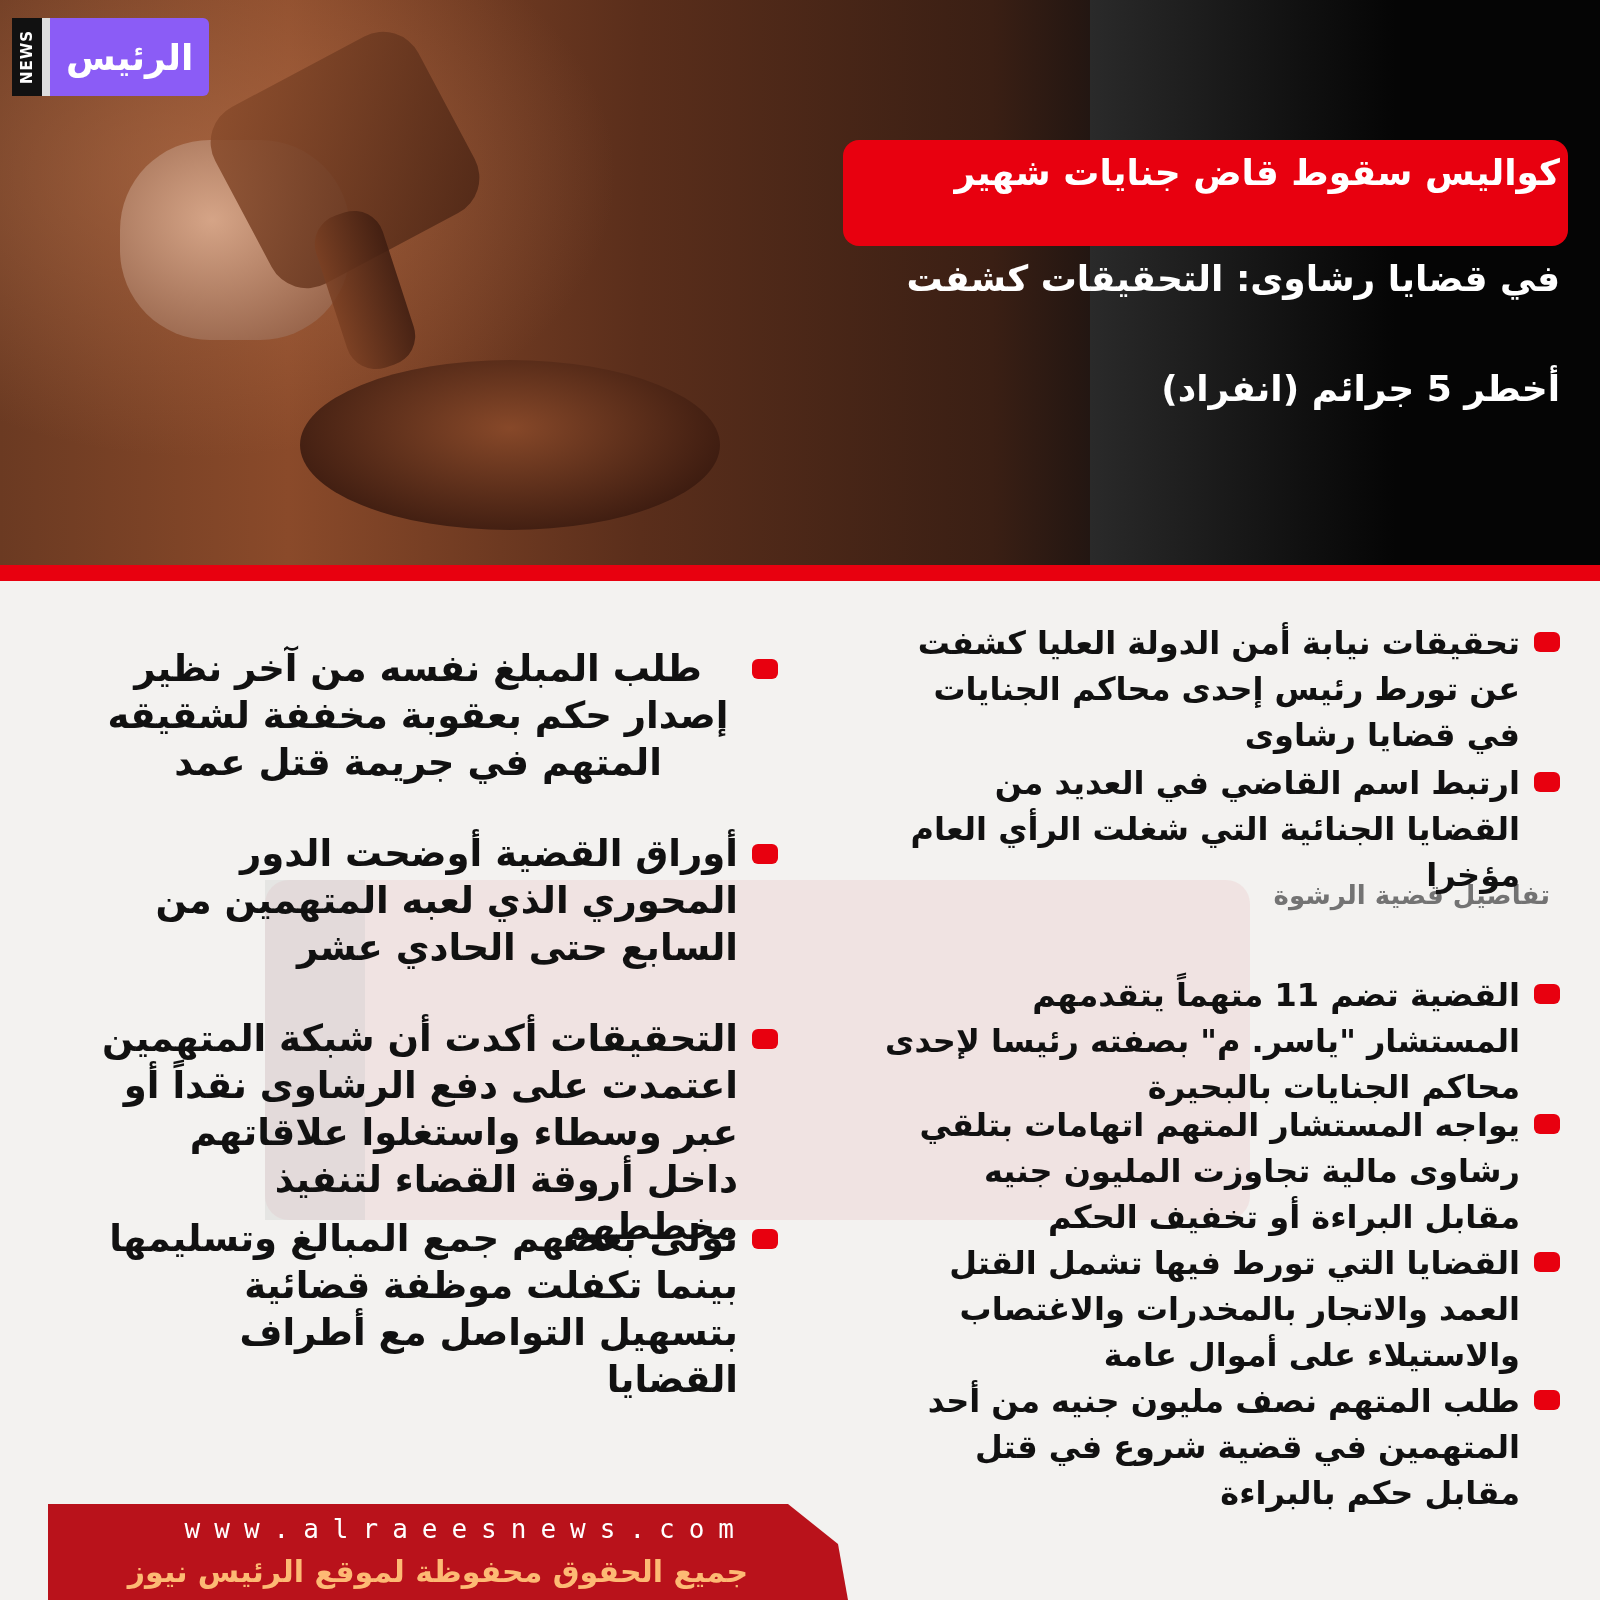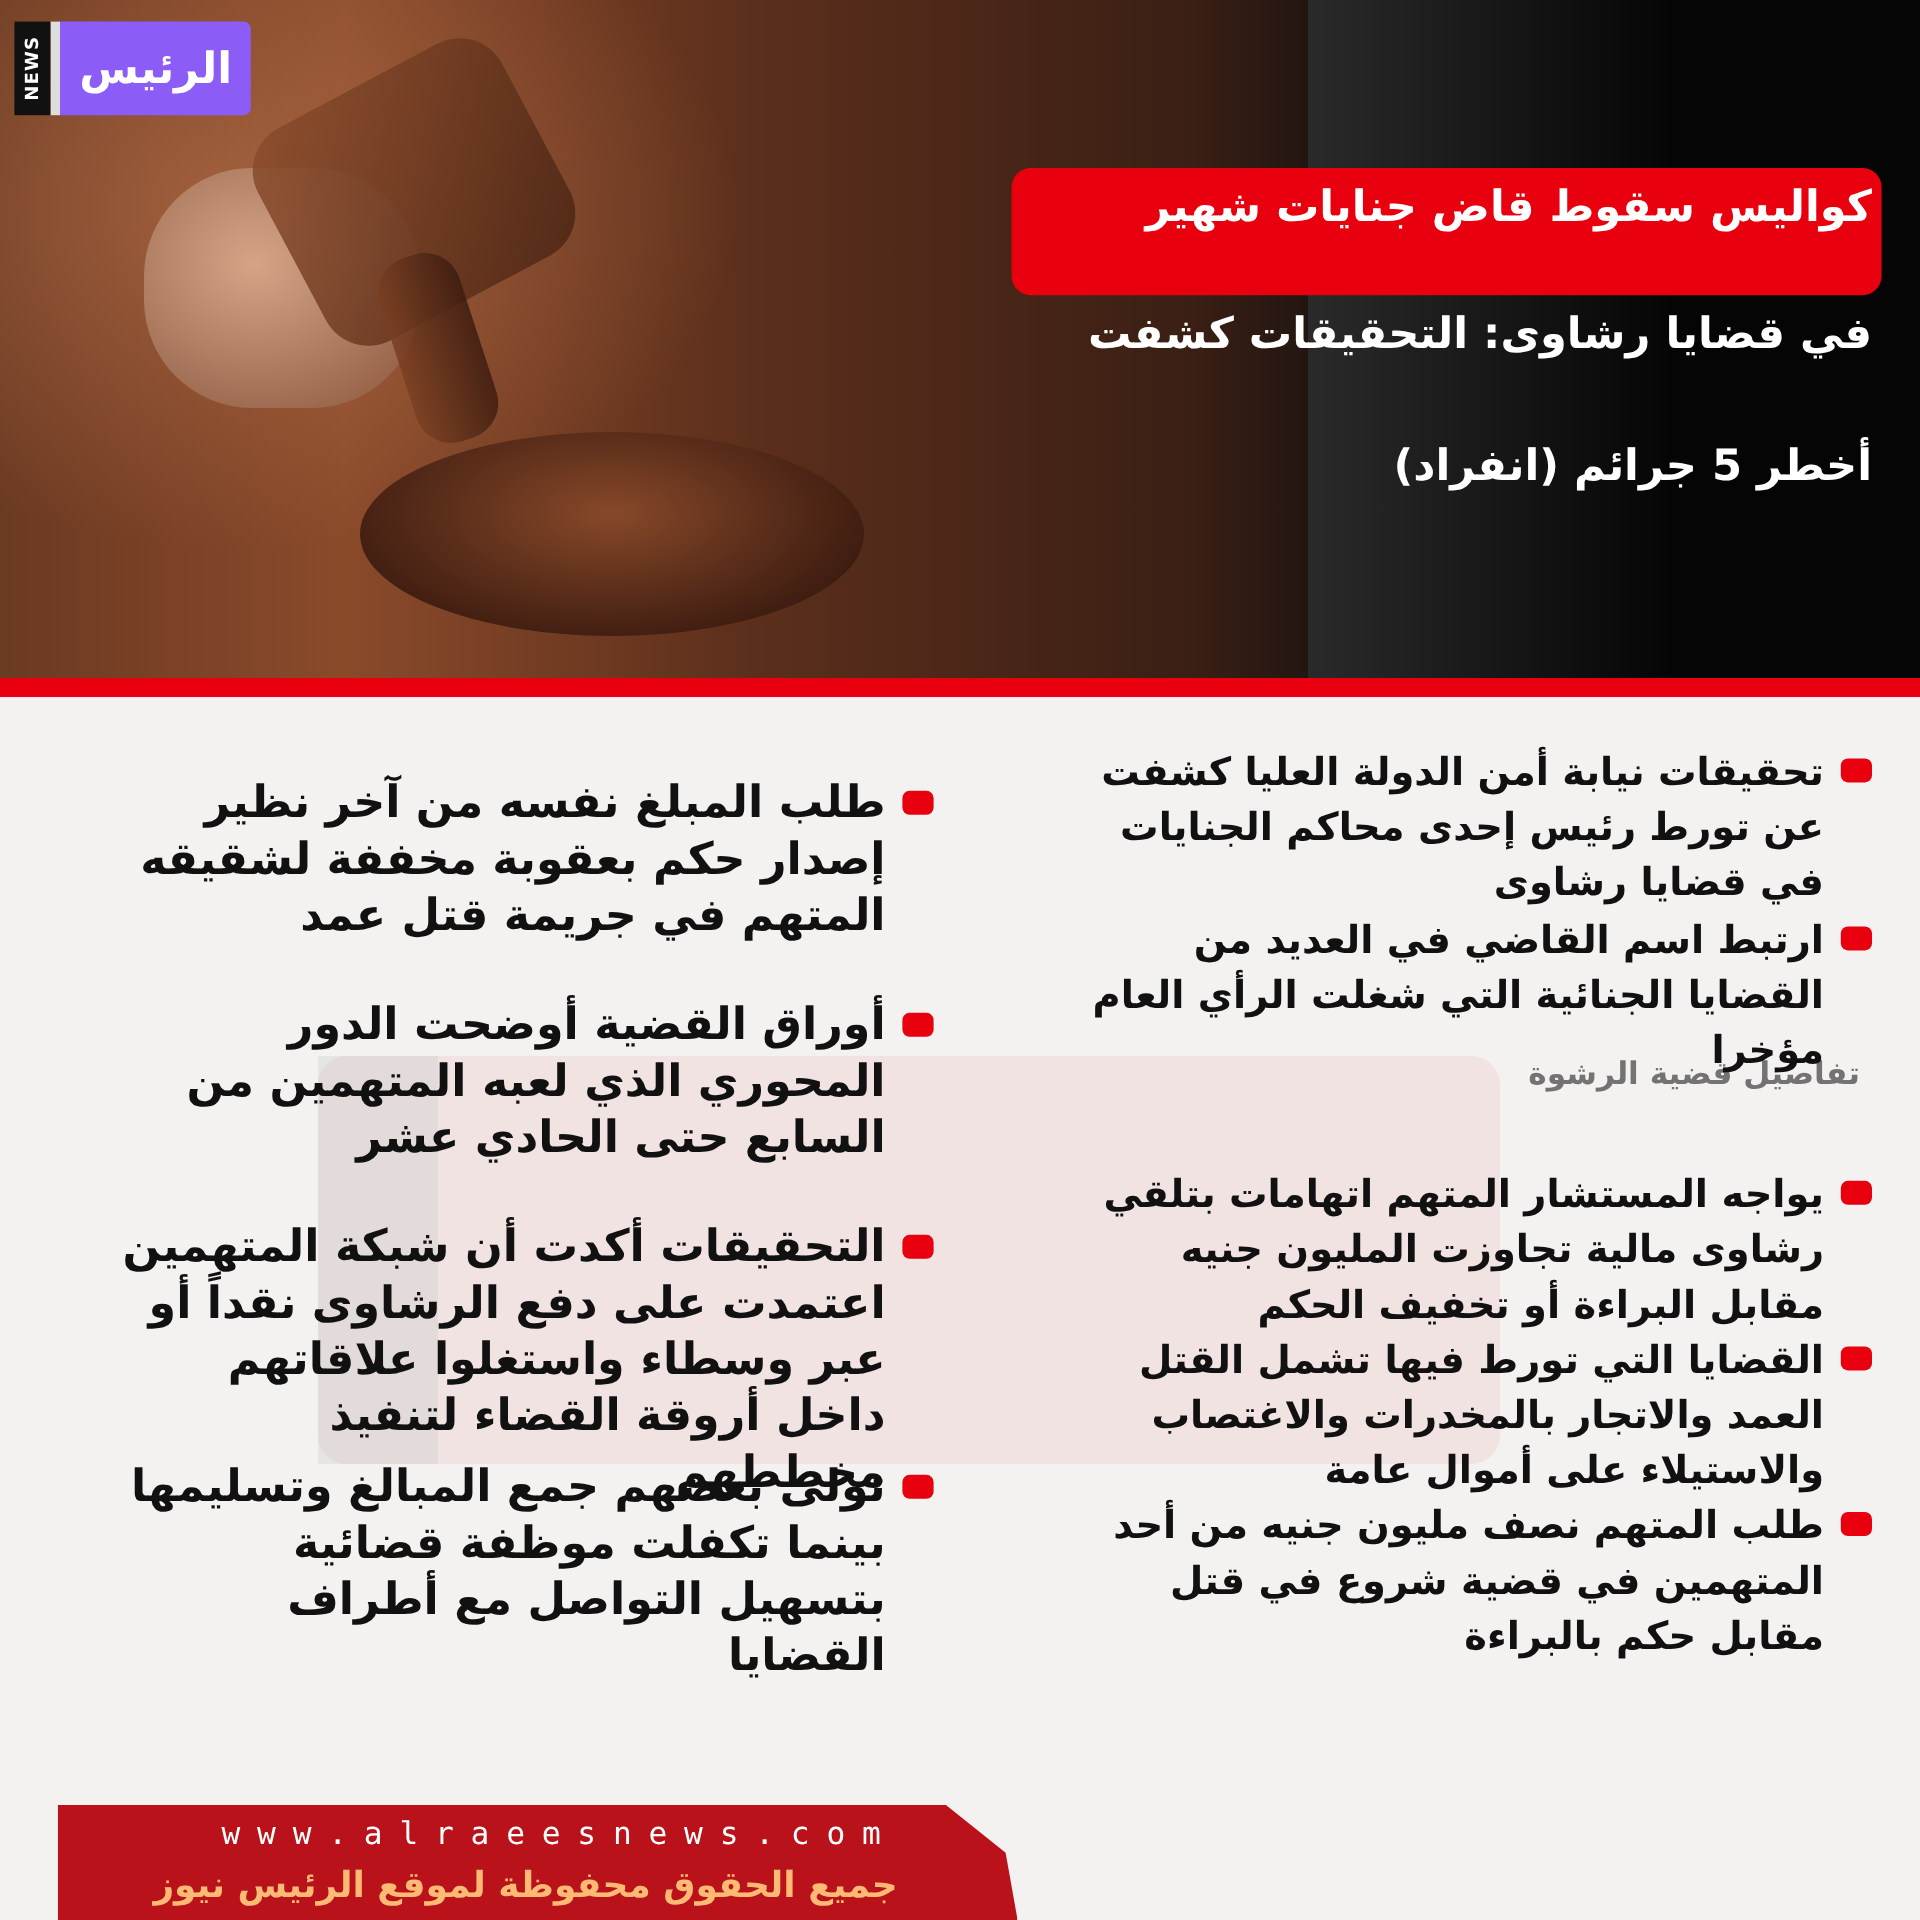--- a/index.html
+++ b/index.html
@@ -81,36 +81,40 @@
 <div class="col right" style="right:40px; top:620px; width:680px;">
   <div class="item" style="height:140px;">
     <span class="bullet" style="top:12px;"></span>
     <div class="txt">تحقيقات نيابة أمن الدولة العليا كشفت عن تورط رئيس إحدى محاكم الجنايات في قضايا رشاوى</div>
   </div>
   <div class="item" style="height:120px;">
     <span class="bullet" style="top:12px;"></span>
     <div class="txt">ارتبط اسم القاضي في العديد من القضايا الجنائية التي شغلت الرأي العام مؤخرا</div>
   </div>
   <div class="subhead" style="height:92px; padding-right:10px;">تفاصيل قضية الرشوة</div>
+  <div class="item" style="height:130px;">
+    <span class="bullet" style="top:12px;"></span>
+    <div class="txt">القضية تضم 11 متهماً يتقدمهم المستشار "ياسر. م" بصفته رئيسا لإحدى محاكم الجنايات بالبحيرة</div>
+  </div>
   <div class="item" style="height:138px;">
     <span class="bullet" style="top:12px;"></span>
     <div class="txt">يواجه المستشار المتهم اتهامات بتلقي رشاوى مالية تجاوزت المليون جنيه مقابل البراءة أو تخفيف الحكم</div>
   </div>
   <div class="item" style="height:138px;">
     <span class="bullet" style="top:12px;"></span>
     <div class="txt">القضايا التي تورط فيها تشمل القتل العمد والاتجار بالمخدرات والاغتصاب والاستيلاء على أموال عامة</div>
   </div>
   <div class="item" style="height:110px;">
     <span class="bullet" style="top:12px;"></span>
     <div class="txt">طلب المتهم نصف مليون جنيه من أحد المتهمين في قضية شروع في قتل مقابل حكم بالبراءة</div>
   </div>
 </div>
 
 <div class="col left" style="right:822px; top:645px; width:680px;">
-  <div class="item" style="height:185px;">
+  <div class="item" style="height:185px;text-align:center;">
     <span class="bullet" style="top:14px;"></span>
     <div class="txt">طلب المبلغ نفسه من آخر نظير إصدار حكم بعقوبة مخففة لشقيقه المتهم في جريمة قتل عمد</div>
   </div>
   <div class="item" style="height:185px;">
     <span class="bullet" style="top:14px;"></span>
     <div class="txt">أوراق القضية أوضحت الدور المحوري الذي لعبه المتهمين من السابع حتى الحادي عشر</div>
   </div>
   <div class="item" style="height:200px;">
     <span class="bullet" style="top:14px;"></span>
     <div class="txt">التحقيقات أكدت أن شبكة المتهمين اعتمدت على دفع الرشاوى نقداً أو عبر وسطاء واستغلوا علاقاتهم داخل أروقة القضاء لتنفيذ مخططهم</div>

